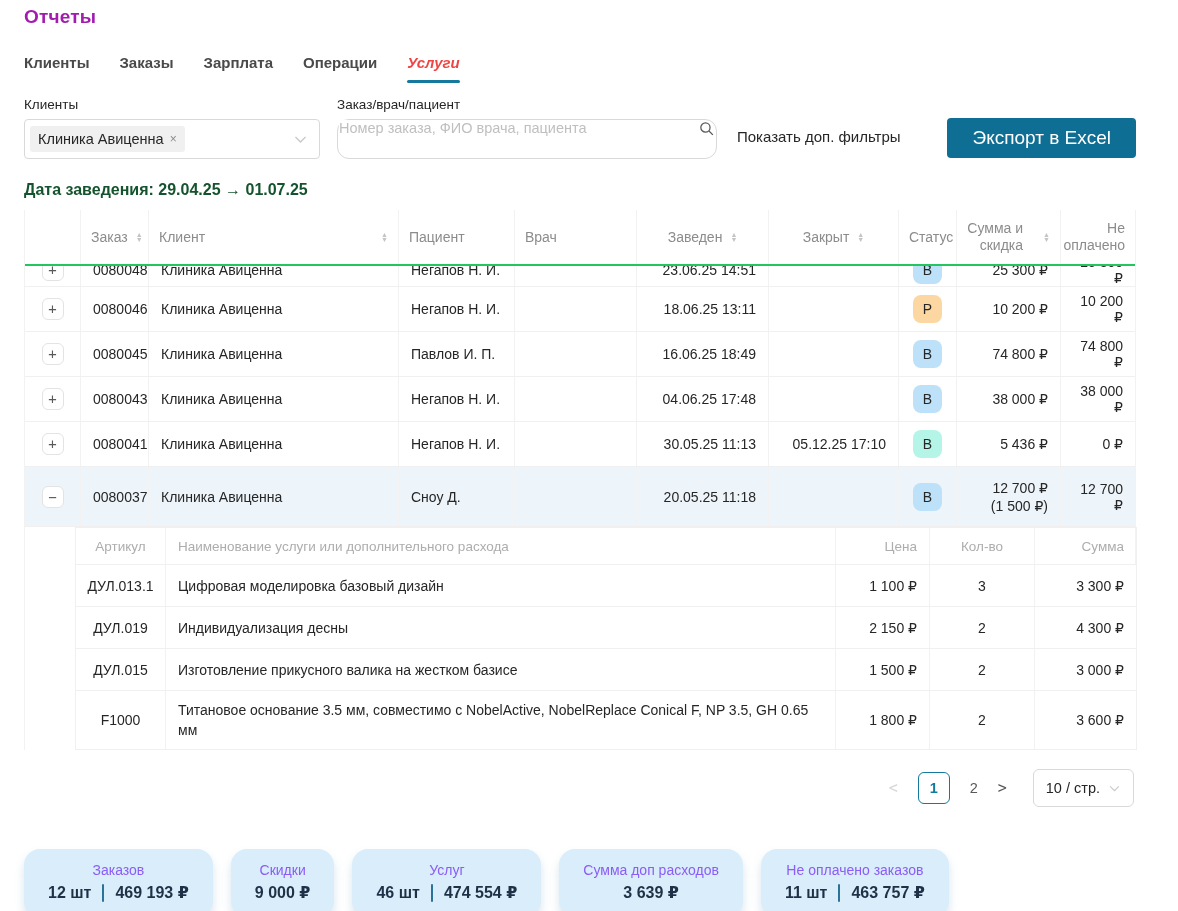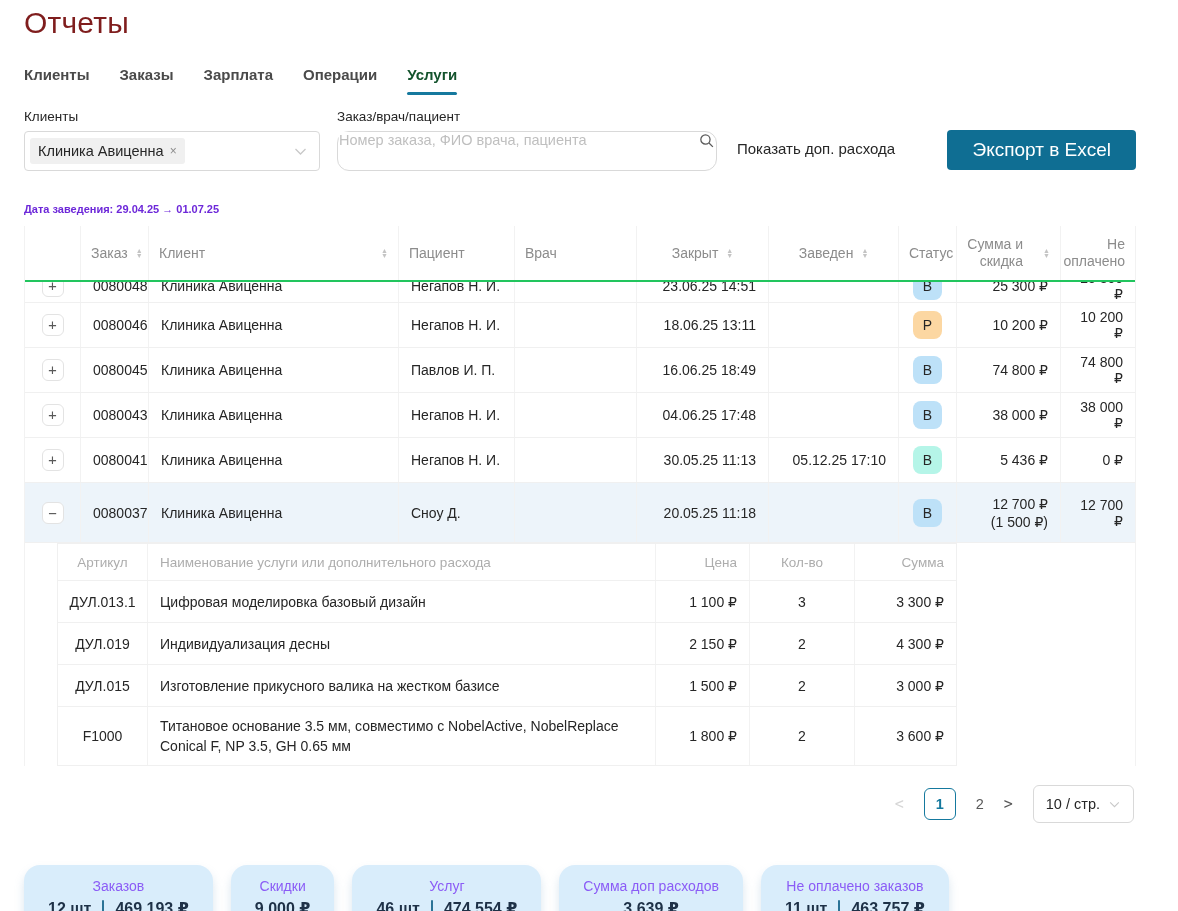--- a/index.html
+++ b/index.html
@@ -5,25 +5,25 @@
   * { margin:0; padding:0; box-sizing:border-box; }
   html,body { background:#fff; }
   body {
     width:1178px; min-height:911px;
     font-family:"Liberation Sans","DejaVu Sans",sans-serif;
     color:#262626;
   }
   .page { padding:6px 42px 0 24px; }
 
   
-  .page-title { font-size:30px; font-weight:400; color:#7f1d1d; letter-spacing:.2px; }
+  .page-title { font-size:19px; font-weight:700; color:#a21caf; letter-spacing:.2px; }
 
   .tabs { display:flex; gap:30px; margin-top:26px; padding-bottom:12px; }
   .tab { font-size:15px; font-weight:600; color:#4a4a4a; cursor:pointer; position:relative; }
-  .tab.active { color:#14532d; }
+  .tab.active { color:#ef4444;font-style:italic; }
   .tab.active::after { content:""; position:absolute; left:0; right:0; bottom:-12px; height:3px; background:#15799e; border-radius:2px; }
 
   
   .filters { display:flex; align-items:flex-start; margin-top:14px; }
   .fcol { display:flex; flex-direction:column; }
   .flabel { font-size:13.5px; color:#262626; margin-bottom:7px; }
   .select-box {
     width:296px; height:40px; border:1px solid #d9d9d9; border-radius:4px;
     display:flex; align-items:center; padding:0 11px 0 5px; background:#fff;
   }
@@ -42,21 +42,21 @@
     border:none; outline:none; flex:1; font-size:14.5px; color:#262626;
     font-family:"Liberation Sans","DejaVu Sans",sans-serif;
   }
   .search-box input::placeholder { color:#bfbfbf; }
   .more-filters { font-size:15px; color:#262626; margin-left:20px; margin-top:31px; cursor:pointer; white-space:nowrap; }
   .export-btn {
     margin-left:auto; margin-top:21px; height:40px; padding:0 25px;
     background:#0f6e93; color:#fff; border:none; border-radius:4px;
     font-size:19px; font-family:"Liberation Sans","DejaVu Sans",sans-serif; cursor:pointer;
   }
-  .date-range { margin-top:32px; font-size:11px; font-weight:700; color:#6d28d9; }
+  .date-range { margin-top:22px; font-size:16px; font-weight:700; color:#14532d; }
 
   
   .rtable { margin-top:11px; width:1112px; border-left:1px solid #f2f2f2; border-right:1px solid #f2f2f2; }
   .grid { display:grid; grid-template-columns:56px 68px 1fr 116px 122px 132px 130px 58px 104px 74px; }
   .thead { min-height:56px; border-bottom:2px solid #22c55e; color:#8c8c8c; font-size:14px; }
   .hc { display:flex; align-items:center; padding:0 10px; border-right:1px solid #f2f2f2; gap:8px; }
   .hc:last-child { border-right:none; }
   .hc.center { justify-content:center; }
   .hc.right { justify-content:flex-end; text-align:right;gap:20px; }
   .hc.between { justify-content:space-between; }
@@ -78,21 +78,21 @@
   .badge {
     width:29px; height:28px; border-radius:8px; display:flex; align-items:center; justify-content:center;
     font-size:14px; color:#262626;
   }
   .badge-blue { background:#bde1f8; }
   .badge-orange { background:#fcd7a2; }
   .badge-teal { background:#b5f5e8; }
   .sum-two { text-align:right; line-height:18px; }
 
   
-  .subtable { margin-left:32px; width:900px; border:1px solid #f0f0f0; border-bottom:none; }
+  .subtable { margin-left:50px; width:1062px; border:1px solid #f0f0f0; border-bottom:none; }
   .sgrid { display:grid; grid-template-columns:90px 1fr 94px 105px 101px; }
   .shead { height:37px; color:#adadad; font-size:13.5px; border-bottom:1px solid #f0f0f0; }
   .sc { display:flex; align-items:center; padding:0 12px; border-right:1px solid #f2f2f2; }
   .sc:last-child { border-right:none; }
   .sc.center { justify-content:center; text-align:center; }
   .sc.right { justify-content:flex-end; text-align:right; }
   .srow { min-height:42px; border-bottom:1px solid #f0f0f0; font-size:14px; color:#262626; background:#fff; }
   .srow .sc { padding-top:9px; padding-bottom:9px; }
   .srow .name { line-height:20px; }
 
@@ -101,21 +101,21 @@
   .pg-arrow { font-size:15px; color:#595959; cursor:pointer; font-family:"DejaVu Sans Mono",monospace; }
   .pg-arrow.disabled { color:#d6d6d6; cursor:default; }
   .pg-num { font-size:14.5px; color:#595959; cursor:pointer; }
   .pg-num.current {
     width:32px; height:32px; border:1px solid #15799e; border-radius:6px; color:#15799e;
     display:flex; align-items:center; justify-content:center; font-weight:700;
   }
   .page-size {
     height:38px; min-width:101px; border:1px solid #d9d9d9; border-radius:6px; background:#fff;
     display:flex; align-items:center; justify-content:center; gap:8px; padding:0 12px;
-    font-size:14.5px; color:#262626; cursor:pointer; 
+    font-size:14.5px; color:#262626; cursor:pointer; margin-left:6px;
   }
 
   
   .cards { display:flex; gap:18px; margin-top:42px; padding-bottom:14px; }
   .card {
     background:#d9edfb; border-radius:16px; padding:13px 24px 15px;
     box-shadow:0 6px 10px rgba(120,160,195,.28);
     display:flex; flex-direction:column; align-items:center; min-width:84px;
   }
   .card-label { font-size:14px; color:#8b5cf6; margin-bottom:5px; white-space:nowrap; }
@@ -161,21 +161,21 @@
         <input type="text" placeholder="Номер заказа, ФИО врача, пациента" style="">
         <span>
           <svg class="icon-svg" width="17" height="17" viewBox="0 0 24 24">
               <circle cx="10.5" cy="10.5" r="6.5" stroke="#595959" stroke-width="1.8" fill="none"></circle>
               <line x1="15.5" y1="15.5" x2="21" y2="21" stroke="#595959" stroke-width="1.8"></line>
             </svg>
         </span>
       </div>
     </div>
 
-    <div class="more-filters">Показать доп. расхода</div>
+    <div class="more-filters">Показать доп. фильтры</div>
 
     <button class="export-btn">Экспорт в Excel</button>
   </div>
 
   <div class="date-range">Дата заведения: 29.04.25 → 01.07.25</div>
 
   <div class="rtable">
 
     <div class="grid thead">
       <div class="hc"></div>
@@ -193,28 +193,28 @@
             <span>▼</span>
           </span>
       </div>
       <div class="hc">
           <span>Пациент</span>
         </div>
       <div class="hc">
           <span>Врач</span>
         </div>
       <div class="hc center">
-        <span>Закрыт</span>
+        <span>Заведен</span>
         <span class="sort">
             <span>▲</span>
             <span>▼</span>
           </span>
       </div>
       <div class="hc center">
-        <span>Заведен</span>
+        <span>Закрыт</span>
         <span class="sort">
             <span>▲</span>
             <span>▼</span>
           </span>
       </div>
       <div class="hc">
           <span>Статус</span>
         </div>
       <div class="hc right">
         <span class="two-line"><span>Сумма и</span><br><span>скидка</span></span>

